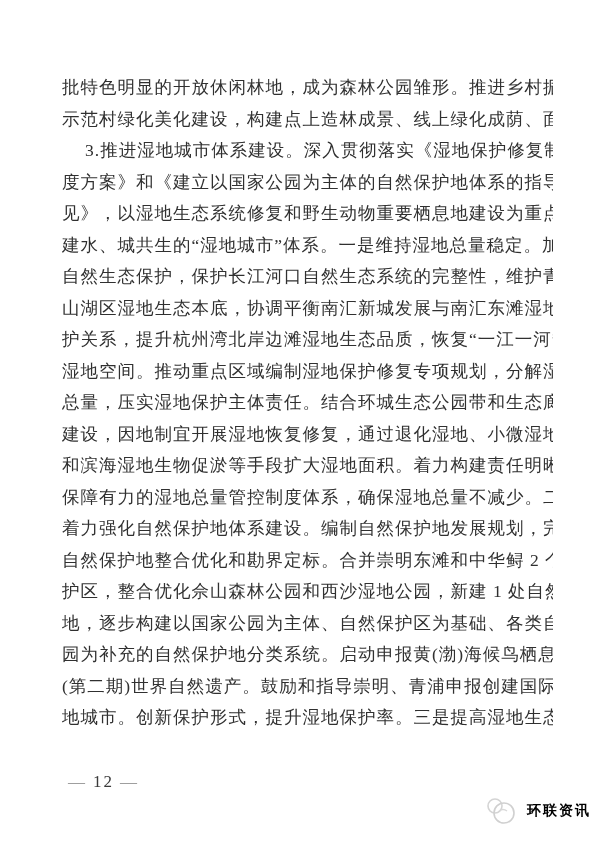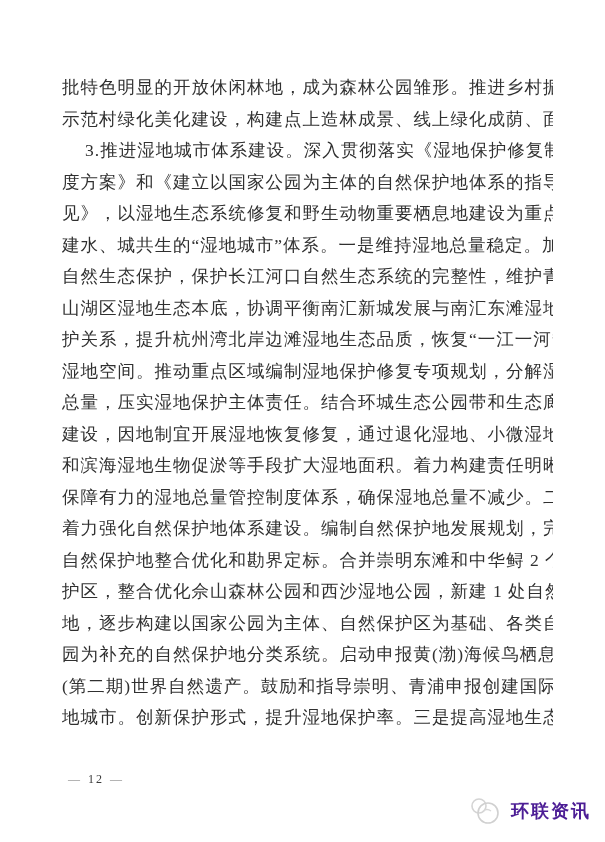--- a/index.html
+++ b/index.html
@@ -37,43 +37,43 @@
   .line.no-justify {
     text-align-last: left;
   }
   .line.indent {
     padding-left: 23px;
   }
   .footer-pageno {
     position: absolute;
     left: 62px;
     top: 772px;
-    font-size: 12px;
+    font-size: 17px;
     color: #3a3a3a;
     letter-spacing: 2px;
     text-align: right;
   }
   .footer-pageno .dash {
     color: #8f8f8f;
     padding: 0 6px;
   }
   .brand {
     position: absolute;
     right: 14px;
     top: 796px;
     display: flex;
     align-items: center;
     gap: 7px;
     color: #c6c6c6;
   }
   .brand-text {
-    font-size: 18px;
+    font-size: 14px;
     font-weight: bold;
     letter-spacing: 2px;
-    color: #4c1d95;
+    color: #000000;
     font-family: "Liberation Sans", "DejaVu Sans", sans-serif;
   }
   .brand-icon svg {
     display: block;
   }
 </style>
 </head>
 <body>
 
 <div class="page">

